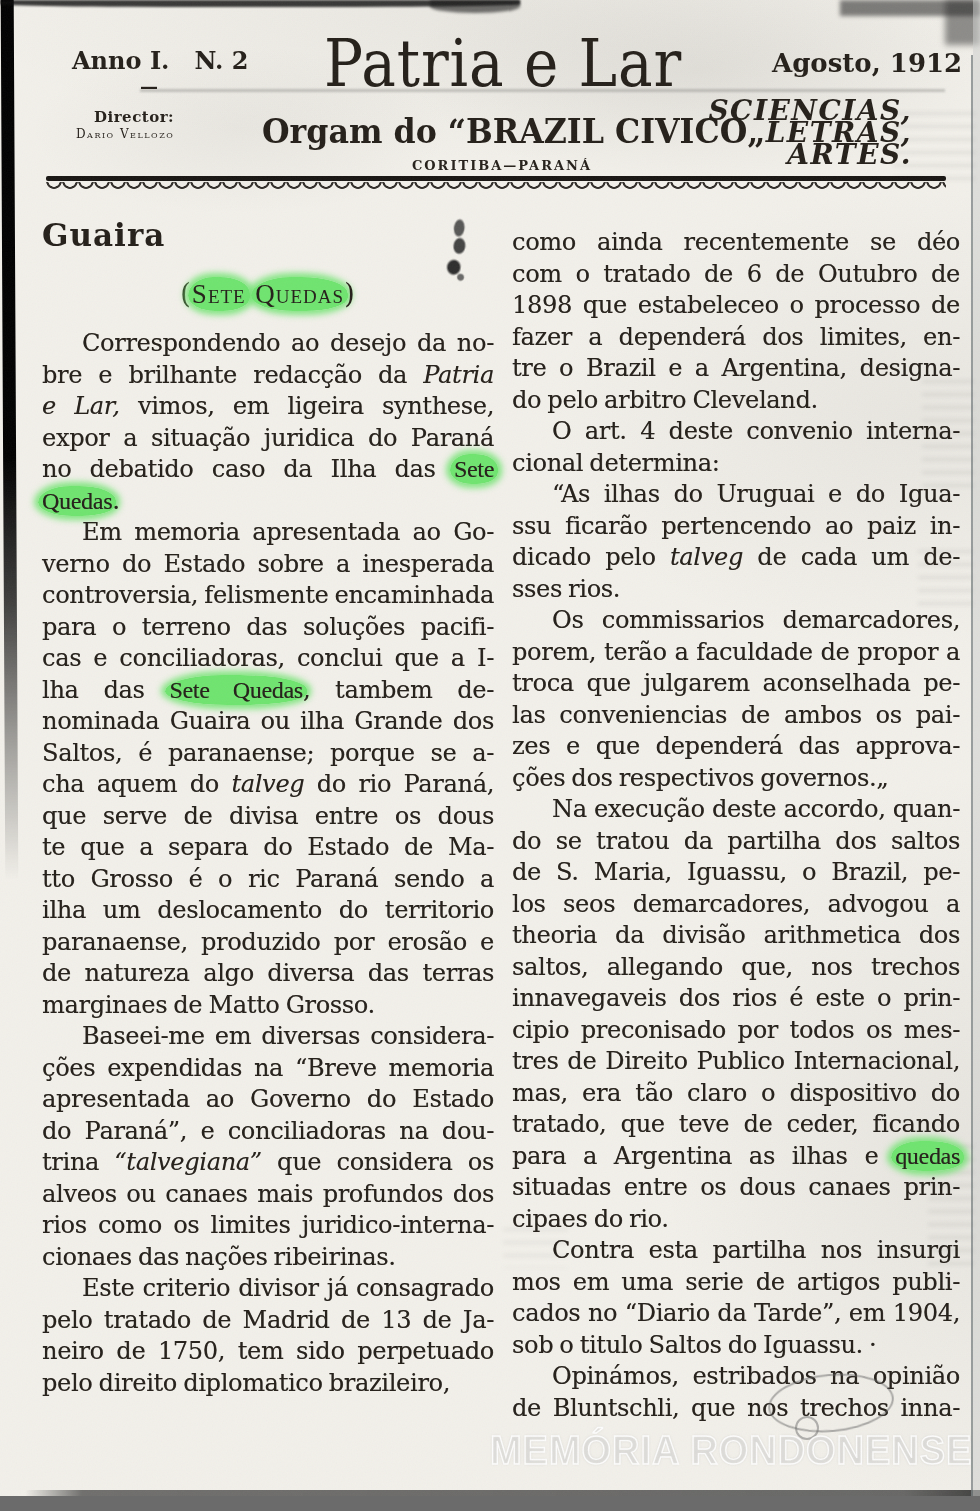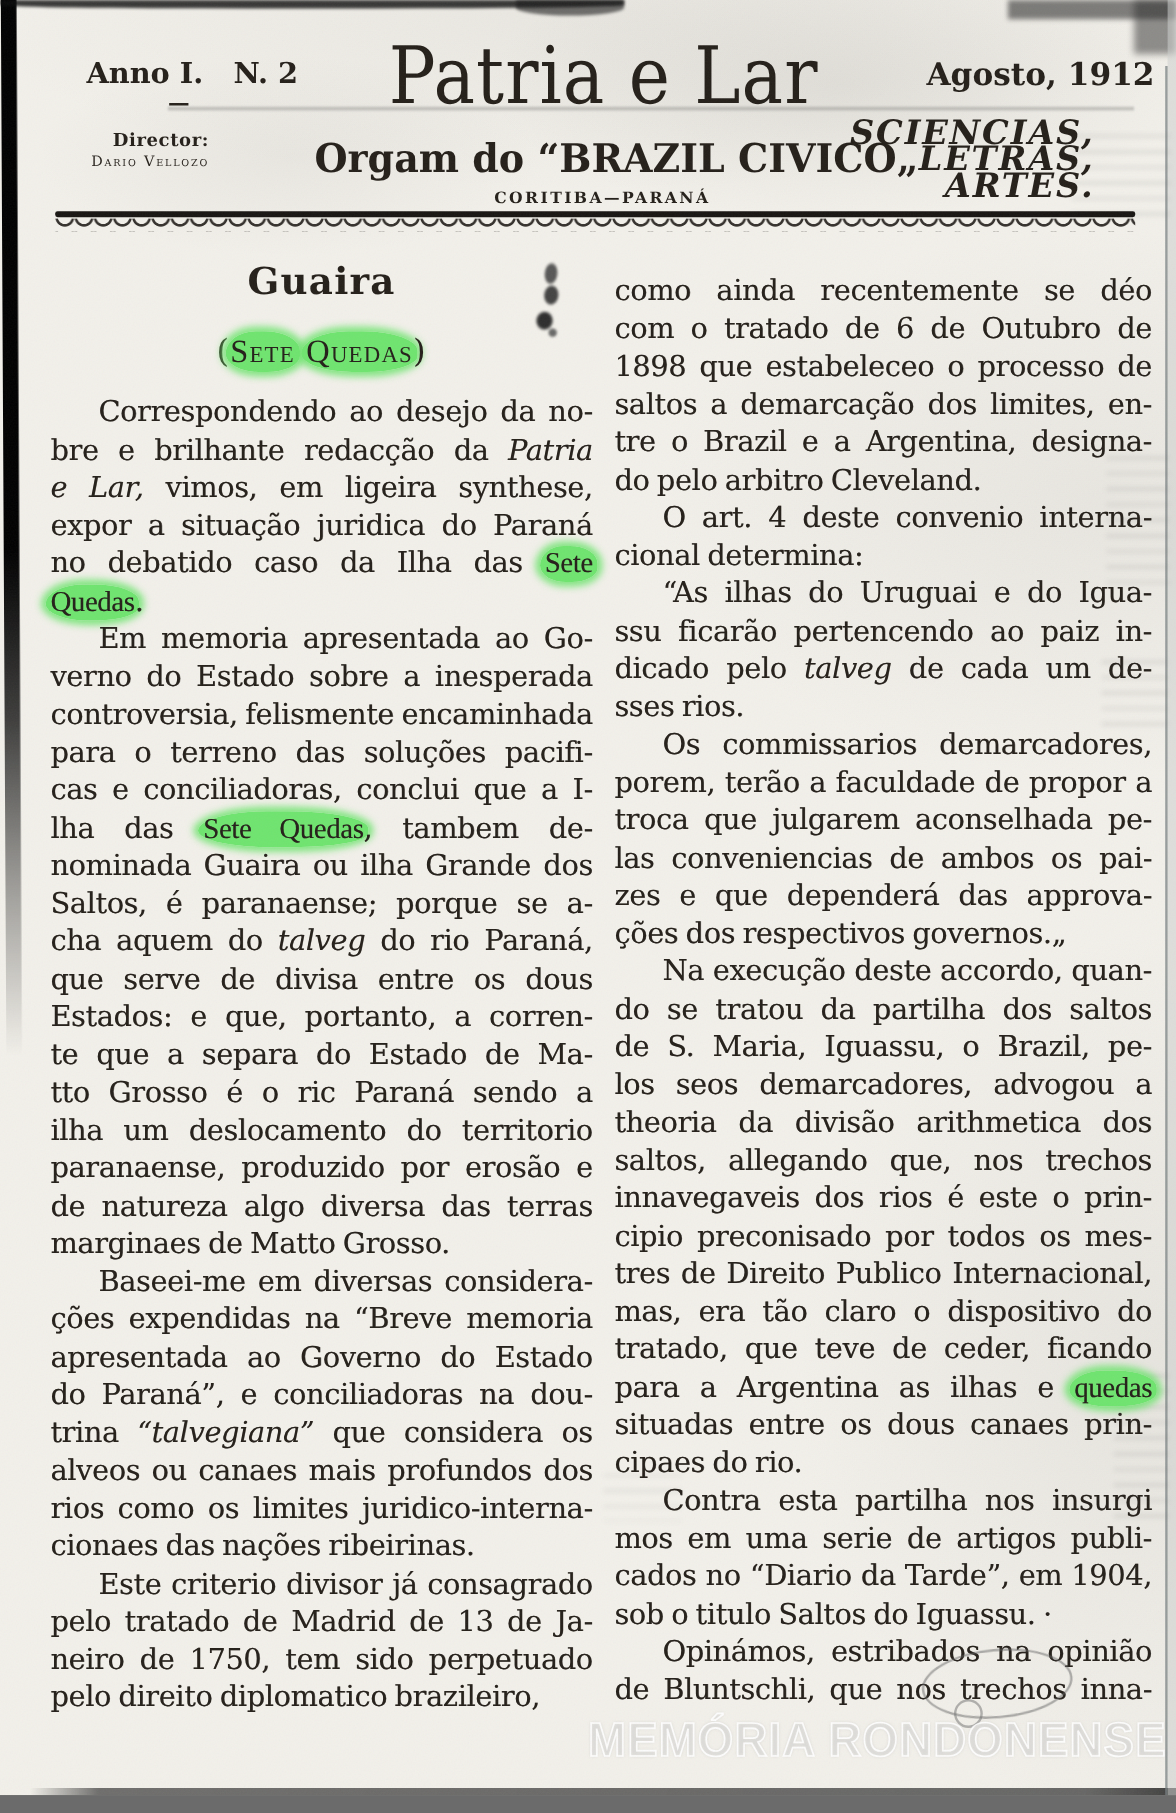--- a/index.html
+++ b/index.html
@@ -64,21 +64,21 @@
   .motto{position:absolute;left:700px;top:100px;width:212px;text-align:right;font-style:italic;font-weight:bold;
     font-size:28px;line-height:22px;letter-spacing:1.5px;}
   .rule{position:absolute;left:46px;top:176px;width:900px;height:5px;background:#181512;border-radius:2px;}
   .wave{position:absolute;left:46px;top:182px;width:900px;height:11px;
     background-image:radial-gradient(circle at 8px -1px, rgba(0,0,0,0) 5.5px, #322e2a 6px, #322e2a 7.5px, rgba(0,0,0,0) 8.2px);
     background-size:16px 11px;background-repeat:repeat-x;}
   
   .col{position:absolute;}
   .col-left{left:42px;top:212px;width:452px;}
   .col-right{left:512px;top:227px;width:448px;}
-  .article-heading{font-weight:bold;font-size:31px;letter-spacing:1px;text-align:center;height:54px;box-sizing:border-box;padding-top:5px;}
+  .article-heading{font-weight:bold;font-size:31px;letter-spacing:1px;text-align:left;height:54px;box-sizing:border-box;padding-top:5px;}
   .article-subheading{font-size:27px;text-align:center;height:62px;box-sizing:border-box;padding-top:12px;
     font-variant:small-caps;letter-spacing:1px;}
   .line{text-align:justify;text-align-last:justify;height:31.5px;line-height:31.5px;font-size:24px;
     letter-spacing:-.3px;word-spacing:-1.2px;text-shadow:.25px 0 0 rgba(36,31,25,.55);}
   .line.last{text-align-last:left;}
   .line.first{padding-left:40px;}
   .hl{background:var(--hl);border-radius:46% 54% 50% 50% / 62% 55% 45% 52%;
     box-shadow:0 0 6px 4px rgba(111,228,111,.85);padding:2px 4px;margin:0 -4px;font-family:Liberation Serif, serif;}
   
   .watermark{position:absolute;left:490px;top:1428px;font-family:"Liberation Sans",sans-serif;font-weight:bold;
@@ -136,21 +136,20 @@
         <div class="line first">Em memoria apresentada ao Go-</div>
         <div class="line">verno do Estado sobre a inesperada</div>
         <div class="line">controversia, felismente encaminhada</div>
         <div class="line">para o terreno das soluções pacifi-</div>
         <div class="line">cas e conciliadoras, conclui que a I-</div>
         <div class="line">lha das <span class="hl">Sete Quedas</span>, tambem de-</div>
         <div class="line">nominada Guaira ou ilha Grande dos</div>
         <div class="line">Saltos, é paranaense; porque se a-</div>
         <div class="line">cha aquem do <i>talveg</i> do rio Paraná,</div>
         <div class="line">que serve de divisa entre os dous</div>
-        <div class="line">Estados: e que, portanto, a corren-</div>
         <div class="line">te que a separa do Estado de Ma-</div>
         <div class="line">tto Grosso é o ric Paraná sendo a</div>
         <div class="line">ilha um deslocamento do territorio</div>
         <div class="line">paranaense, produzido por erosão e</div>
         <div class="line">de natureza algo diversa das terras</div>
         <div class="line last">marginaes de Matto Grosso.</div>
         <div class="line first">Baseei-me em diversas considera-</div>
         <div class="line">ções expendidas na “Breve memoria</div>
         <div class="line">apresentada ao Governo do Estado</div>
         <div class="line">do Paraná”, e conciliadoras na dou-</div>
@@ -162,21 +161,21 @@
         <div class="line">pelo tratado de Madrid de 13 de Ja-</div>
         <div class="line">neiro de 1750, tem sido perpetuado</div>
         <div class="line last">pelo direito diplomatico brazileiro,</div>
       </div>
   </div>
   <div class="col col-right">
     <div>
         <div class="line">como ainda recentemente se déo</div>
         <div class="line">com o tratado de 6 de Outubro de</div>
         <div class="line">1898 que estabeleceo o processo de</div>
-        <div class="line">saltos a demarcação dos limites, en-</div>
+        <div class="line">fazer a dependerá dos limites, en-</div>
         <div class="line">tre o Brazil e a Argentina, designa-</div>
         <div class="line last">do pelo arbitro Cleveland.</div>
         <div class="line first">O art. 4 deste convenio interna-</div>
         <div class="line last">cional determina:</div>
         <div class="line first">“As ilhas do Uruguai e do Igua-</div>
         <div class="line">ssu ficarão pertencendo ao paiz in-</div>
         <div class="line">dicado pelo <i>talveg</i> de cada um de-</div>
         <div class="line last">sses rios.</div>
         <div class="line first">Os commissarios demarcadores,</div>
         <div class="line">porem, terão a faculdade de propor a</div>

